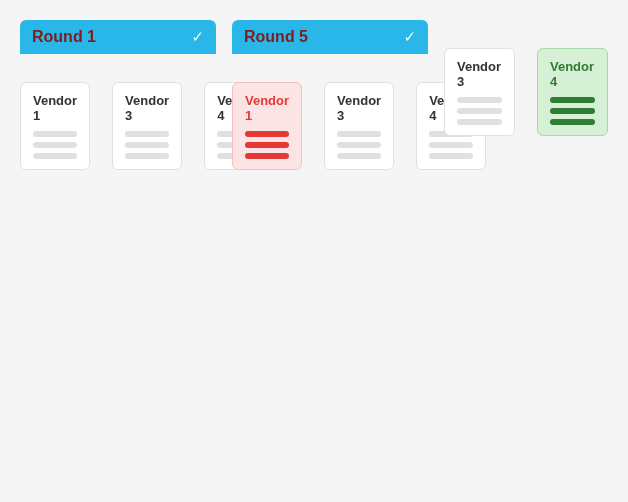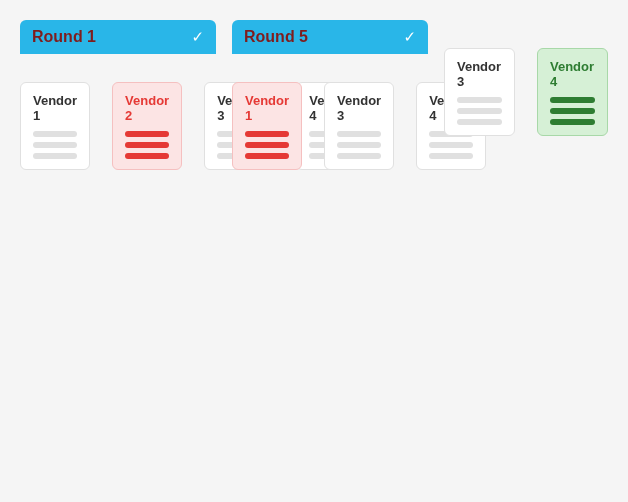--- a/index.html
+++ b/index.html
@@ -109,26 +109,20 @@
         <span class="round-title">Round 1</span>
         <span class="round-icon">✓</span>
       </div>
       <div class="cards-container">
         <div class="vendor-card">
           <div class="vendor-name">Vendor 1</div>
           <div class="bar-line"></div>
           <div class="bar-line"></div>
           <div class="bar-line"></div>
         </div>
-        <div class="vendor-card red-bg">
-          <div class="vendor-name red-text">Vendor 2</div>
-          <div class="bar-line red"></div>
-          <div class="bar-line red"></div>
-          <div class="bar-line red"></div>
-        </div>
         <div class="vendor-card">
           <div class="vendor-name">Vendor 3</div>
           <div class="bar-line"></div>
           <div class="bar-line"></div>
           <div class="bar-line"></div>
         </div>
         <div class="vendor-card">
           <div class="vendor-name">Vendor 4</div>
           <div class="bar-line"></div>
           <div class="bar-line"></div>

